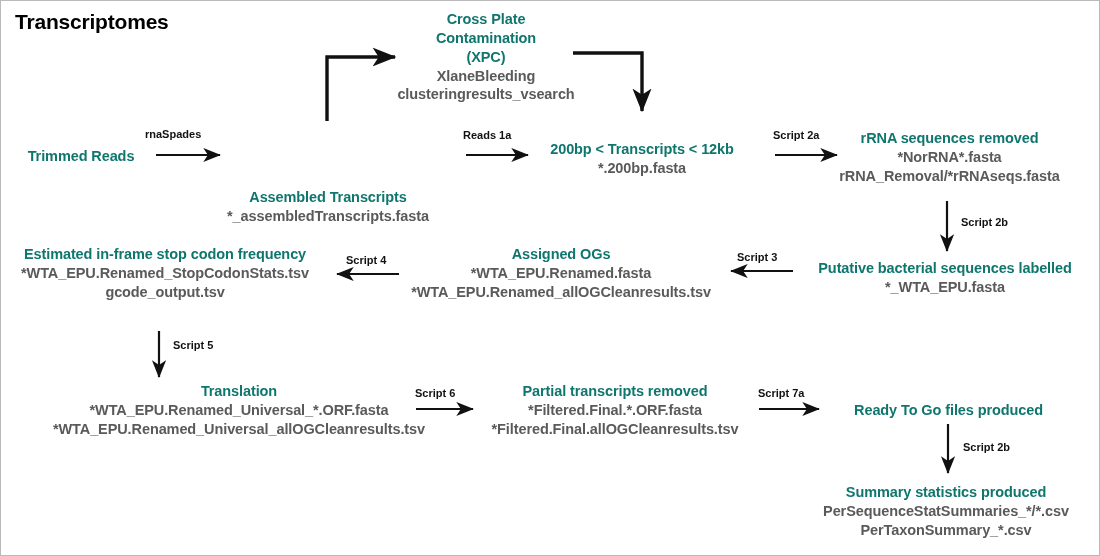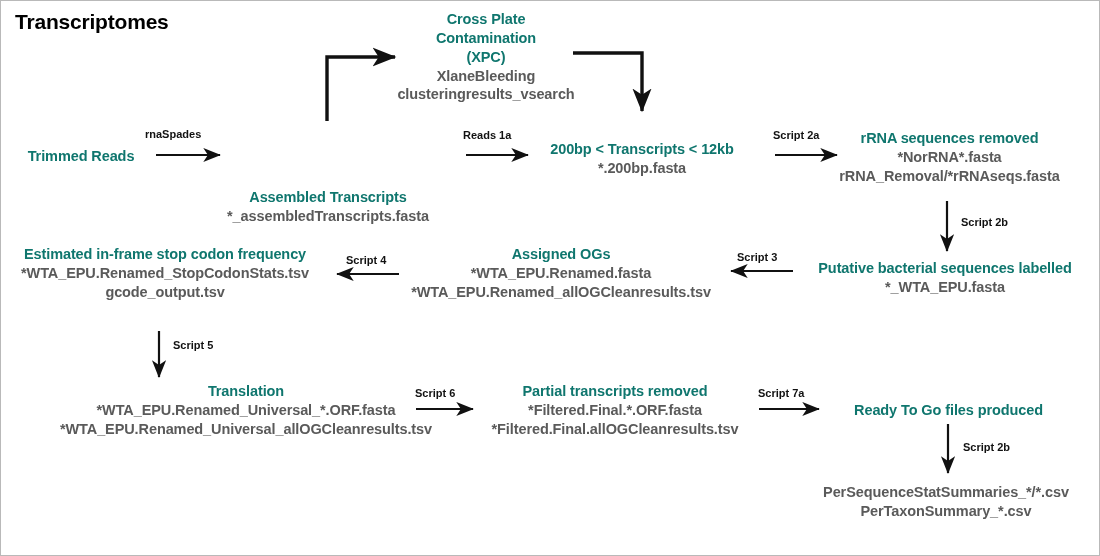--- a/index.html
+++ b/index.html
@@ -137,37 +137,38 @@
     <div class="file">*WTA_EPU.Renamed.fasta</div>
     <div class="file">*WTA_EPU.Renamed_allOGCleanresults.tsv</div>
   </div>
 
   <div class="node" style="left:4px; top:244px; width:320px;">
     <div class="hdr">Estimated in-frame stop codon frequency</div>
     <div class="file">*WTA_EPU.Renamed_StopCodonStats.tsv</div>
     <div class="file">gcode_output.tsv</div>
   </div>
 
-  <div class="node" style="left:16px; top:381px; width:424px;padding-left:17px;">
+  <div class="node" style="left:9px; top:381px; width:424px;padding-left:17px;">
     <div class="hdr">Translation</div>
     <div class="file">*WTA_EPU.Renamed_Universal_*.ORF.fasta</div>
     <div class="file">*WTA_EPU.Renamed_Universal_allOGCleanresults.tsv</div>
   </div>
 
   <div class="node" style="left:470px; top:381px; width:288px;">
     <div class="hdr">Partial transcripts removed</div>
     <div class="file">*Filtered.Final.*.ORF.fasta</div>
     <div class="file">*Filtered.Final.allOGCleanresults.tsv</div>
   </div>
 
   <div class="node" style="left:825px; top:400px; width:245px;">
     <div class="hdr">Ready To Go files produced</div>
   </div>
 
   <div class="node" style="left:790px; top:482px; width:310px;">
+    <div class="hdr">Summary statistics produced</div>
     <div class="file">PerSequenceStatSummaries_*/*.csv</div>
     <div class="file">PerTaxonSummary_*.csv</div>
   </div>
 
   <div class="lbl" style="left:144px; top:127px;">rnaSpades</div>
 
   <div class="lbl" style="left:462px; top:128px;">Reads 1a</div>
 
   <div class="lbl" style="left:772px; top:128px;">Script 2a</div>
 

